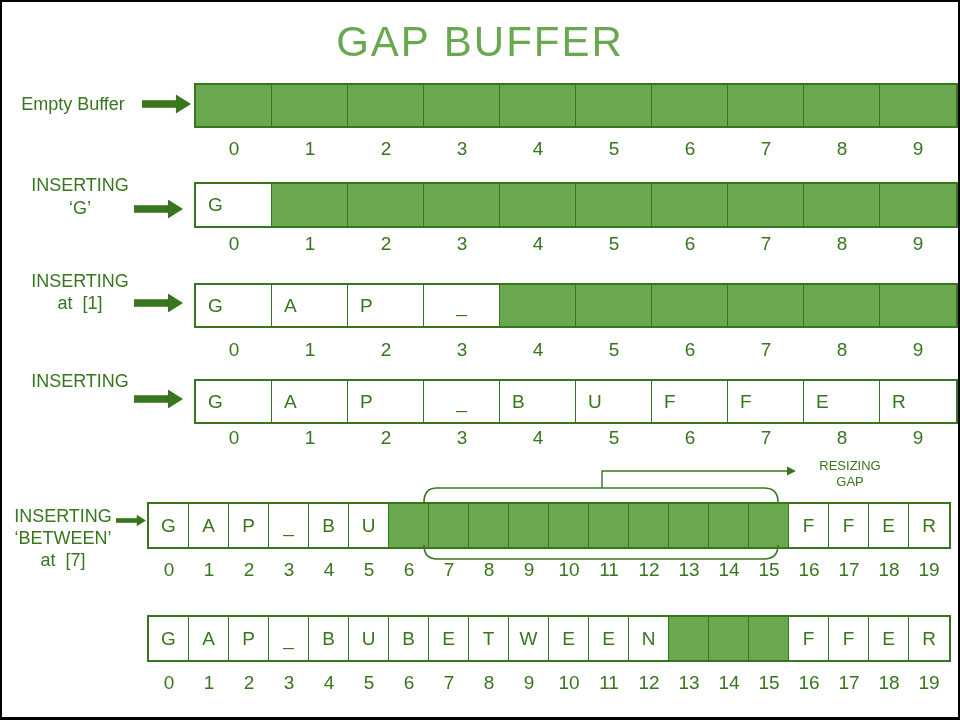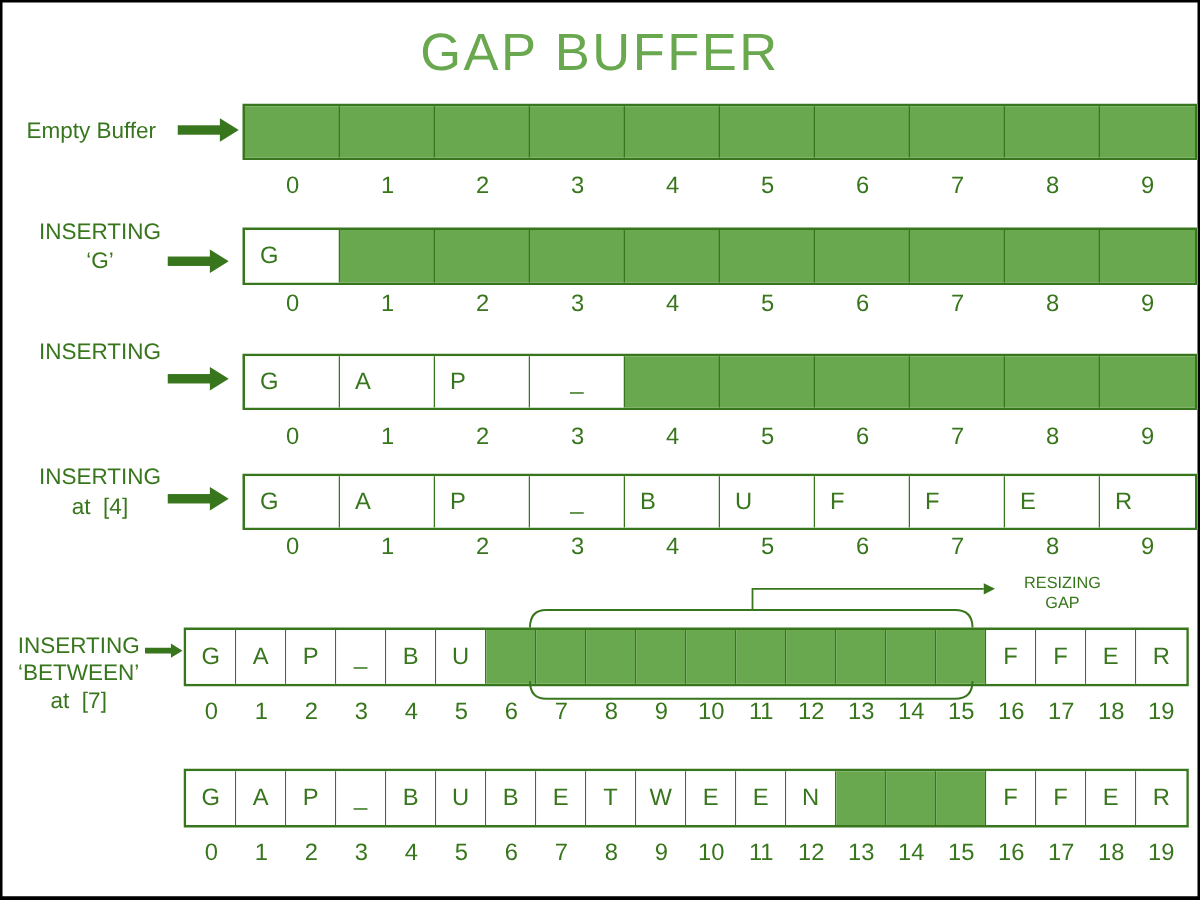--- a/index.html
+++ b/index.html
@@ -142,20 +142,21 @@
         <span style="width: 76px;">3</span>
         <span style="width: 76px;">4</span>
         <span style="width: 76px;">5</span>
         <span style="width: 76px;">6</span>
         <span style="width: 76px;">7</span>
         <span style="width: 76px;">8</span>
         <span style="width: 76px;">9</span>
       </div>
       <div class="row-label" style="left: 8px; top: 268px; width: 140px; line-height: 22px;">
         <div>INSERTING</div>
+        <div>at  [1]</div>
       </div>
       <svg class="arrow" width="49" height="22" viewBox="0 0 52 22" style="left: 132px; top: 290px;">
         <rect x="0" y="7" width="37" height="8"></rect>
         <polygon points="36,1 52,11 36,21"></polygon>
       </svg>
       <div class="buffer" style="left: 192px; top: 281px;">
         <div class="cell wide" style="width: 76px; height: 41px;">
           <span>G</span>
         </div>
         <div class="cell wide" style="width: 76px; height: 41px;">
@@ -181,21 +182,20 @@
         <span style="width: 76px;">3</span>
         <span style="width: 76px;">4</span>
         <span style="width: 76px;">5</span>
         <span style="width: 76px;">6</span>
         <span style="width: 76px;">7</span>
         <span style="width: 76px;">8</span>
         <span style="width: 76px;">9</span>
       </div>
       <div class="row-label" style="left: 8px; top: 367px; width: 140px; line-height: 24px;">
         <div>INSERTING</div>
-        <div>at  [4]</div>
       </div>
       <svg class="arrow" width="49" height="22" viewBox="0 0 52 22" style="left: 132px; top: 386px;">
         <rect x="0" y="7" width="37" height="8"></rect>
         <polygon points="36,1 52,11 36,21"></polygon>
       </svg>
       <div class="buffer" style="left: 192px; top: 377px;">
         <div class="cell wide" style="width: 76px; height: 41px;">
           <span>G</span>
         </div>
         <div class="cell wide" style="width: 76px; height: 41px;">

